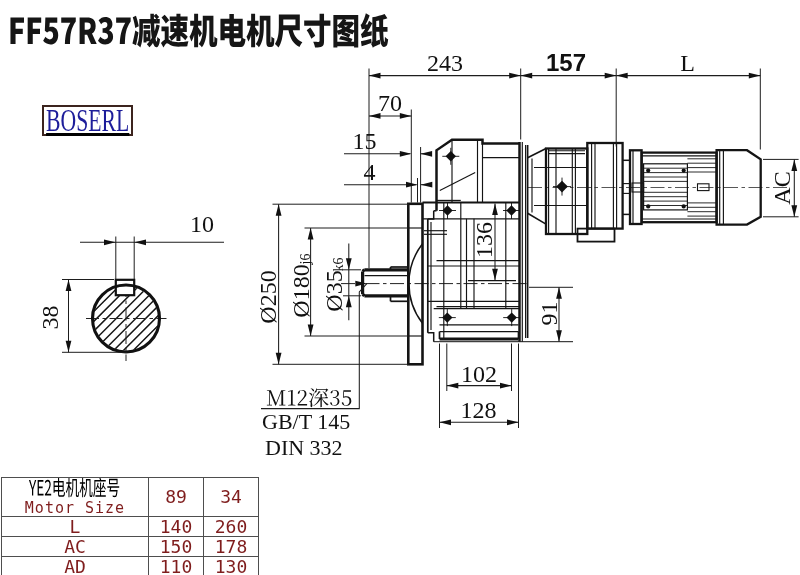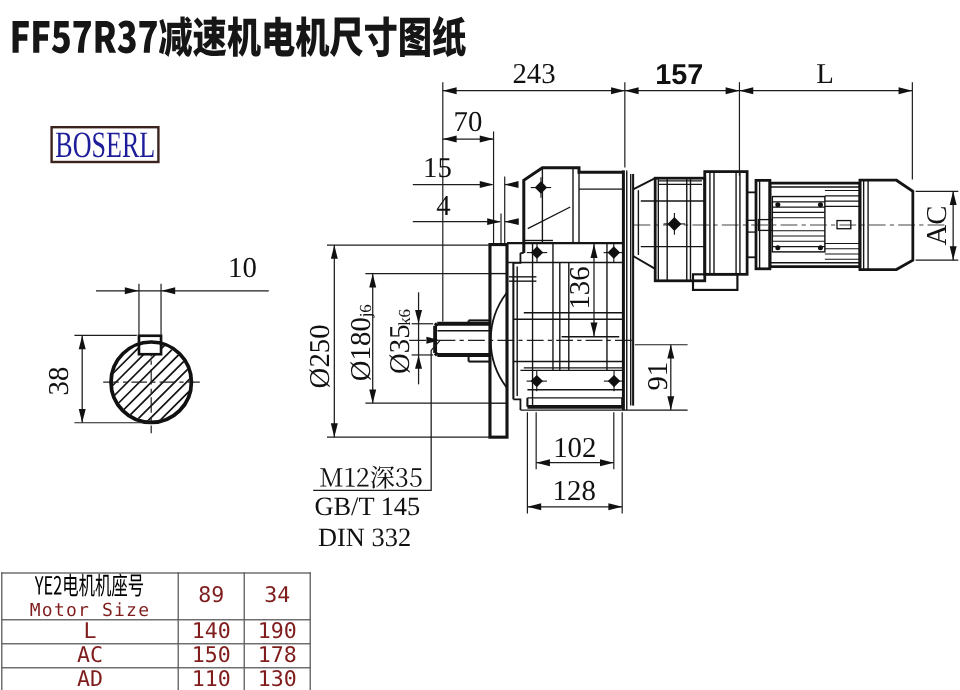--- a/index.html
+++ b/index.html
@@ -1,20 +1,20 @@
 <!DOCTYPE html>
 <html><head>
 <meta charset="utf-8">
 <style>
   html,body{margin:0;padding:0;background:#fff;}
   #stage{position:relative;width:800px;height:575px;background:#fff;overflow:hidden;
          font-family:"Liberation Sans","DejaVu Sans",sans-serif;padding-left:41px;}
   #art{position:absolute;left:0;top:0;}
   #logo{position:absolute;left:41.5px;top:105px;width:87px;height:26.5px;
-        border:2.6px solid #3c241e;background:#fff;display:flex;align-items:center;}
+        border:2.6px solid #3c241e;background:#fff;display:flex;align-items:center;text-decoration:underline;}
   #logo .txt{font-family:"Liberation Serif","DejaVu Serif",serif;font-size:31px;
              color:#1d1d9a;transform:scaleX(0.70);transform-origin:0 50%;
              white-space:nowrap;line-height:1;padding-left:3px;letter-spacing:0px;}
   #spec-table{position:absolute;left:1px;top:477px;width:257px;height:100px;
               border-collapse:collapse;table-layout:fixed;color:#7f1d1d;}
   #spec-table td{border:1.3px solid #4e4e4e;text-align:center;vertical-align:middle;
                  padding:0;font-family:"DejaVu Sans Mono","Liberation Mono",monospace;
                  font-size:18px;line-height:1;}
   #spec-table col.c0{width:147px;} #spec-table col.c1{width:55px;} #spec-table col.c2{width:55px;}
   tr.hdr td{height:38px;} tr.r td{height:19px;}
@@ -321,21 +321,21 @@
               </svg>
           <span class="motor-size-en">Motor Size</span>
         </div>
       </td>
       <td>89</td>
       <td>34</td>
     </tr>
     <tr class="r">
       <td>L</td>
       <td>140</td>
-      <td>190</td>
+      <td>260</td>
     </tr>
     <tr class="r">
       <td>AC</td>
       <td>150</td>
       <td>178</td>
     </tr>
     <tr class="r">
       <td>AD</td>
       <td>110</td>
       <td>130</td>

